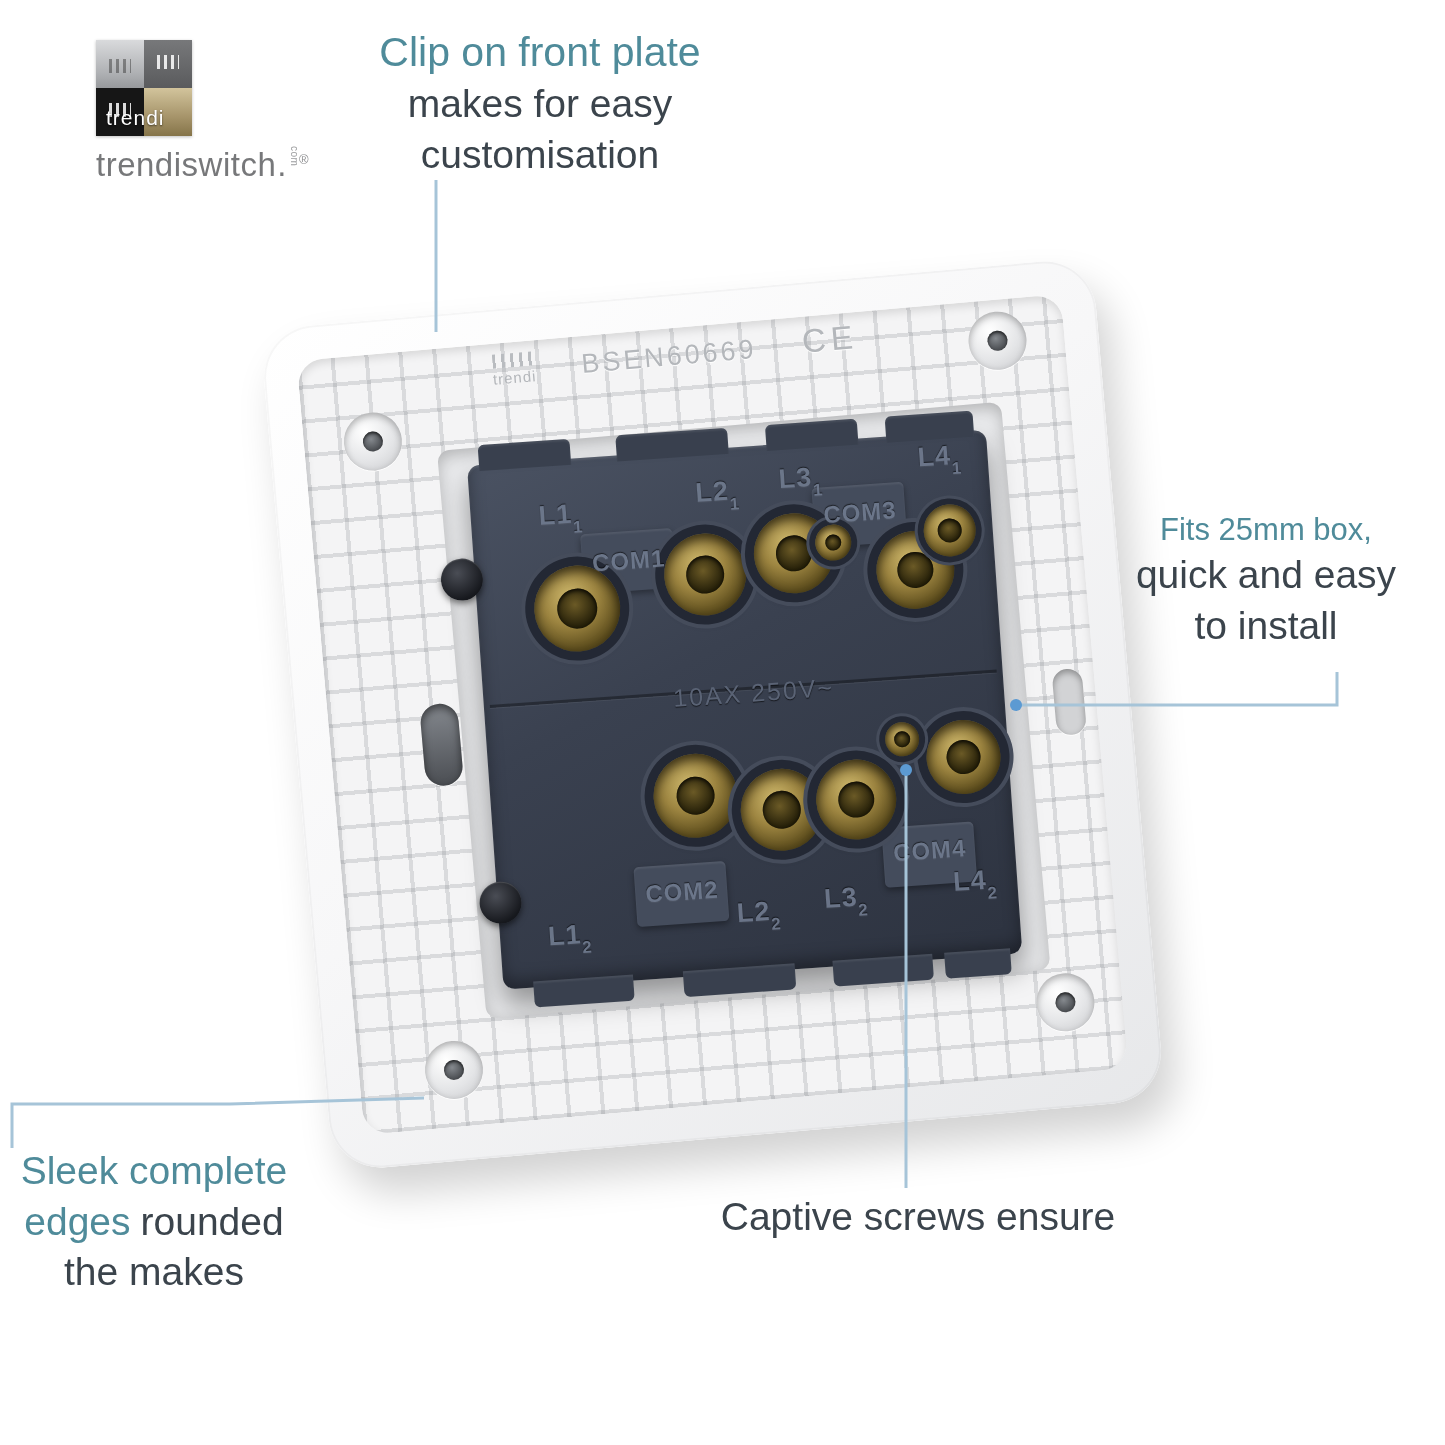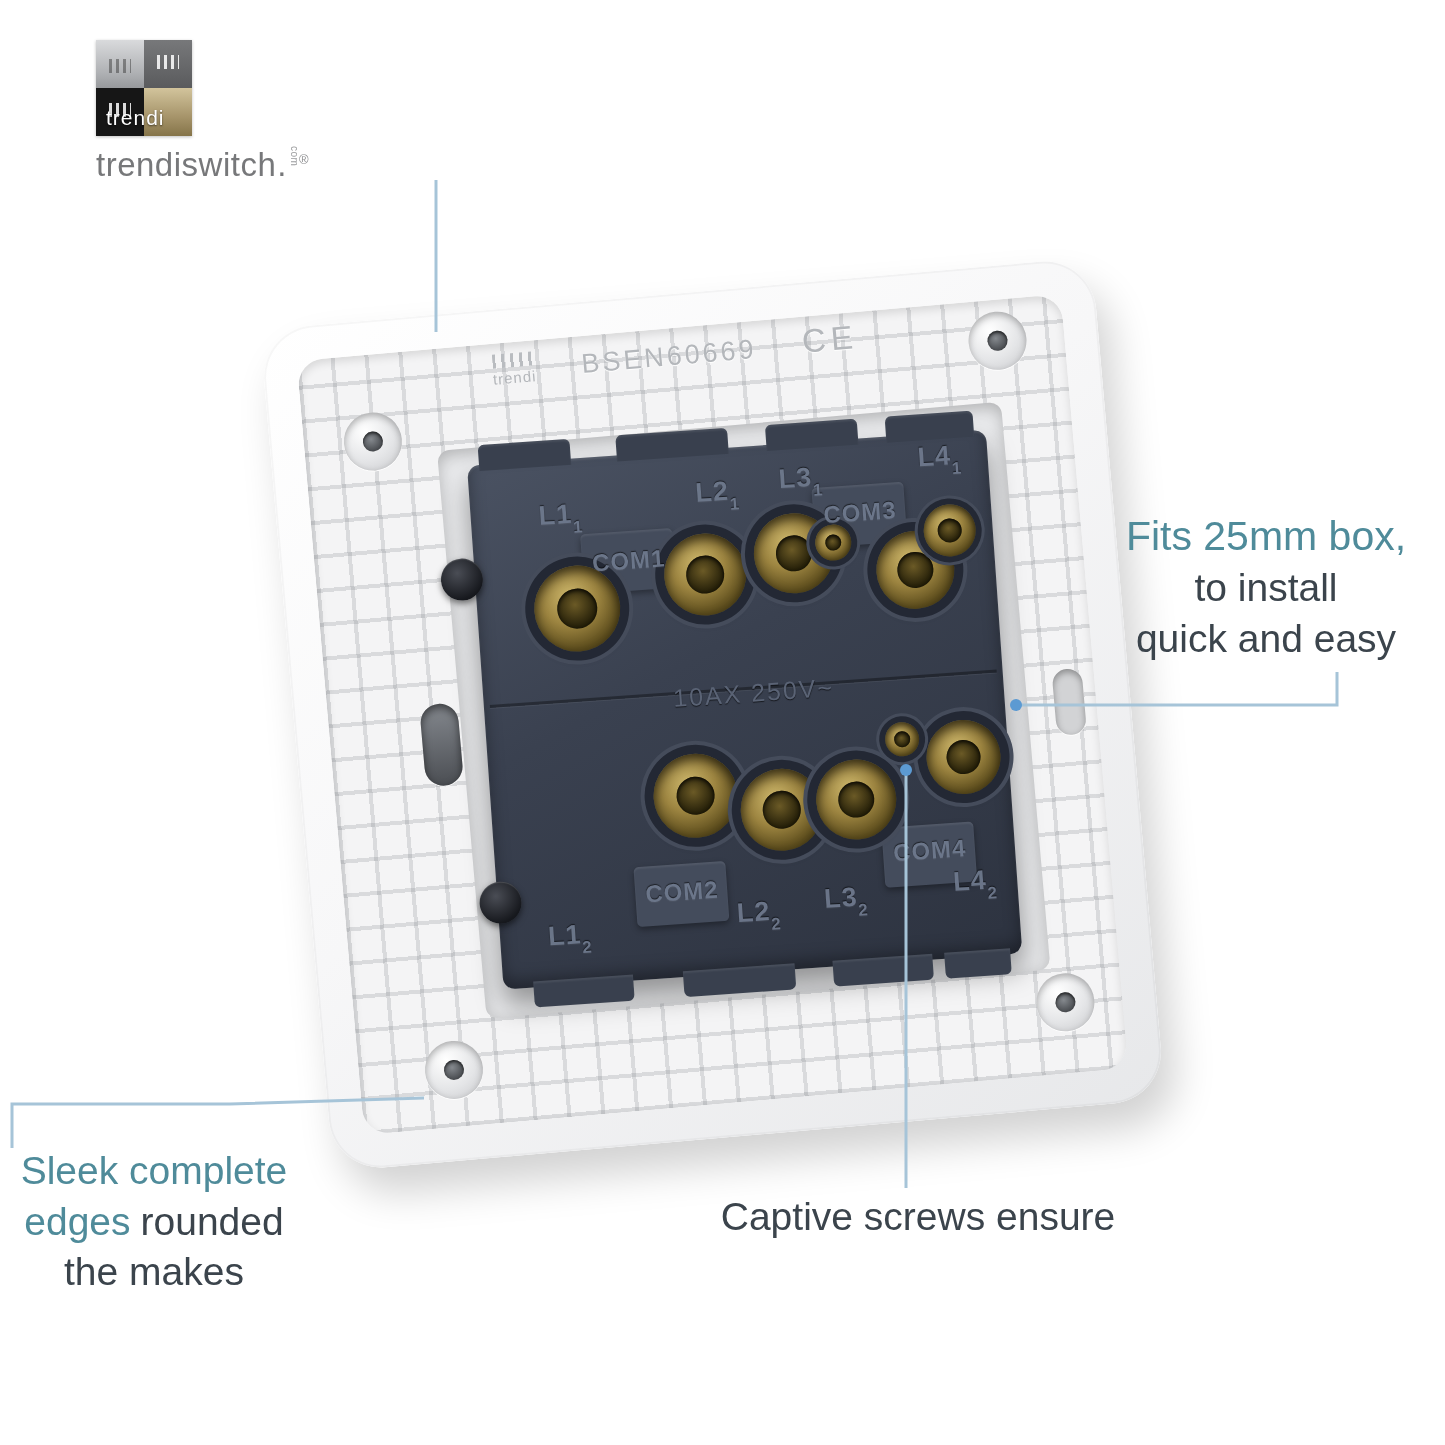--- a/index.html
+++ b/index.html
@@ -171,21 +171,21 @@
 
   
   .lines{position:absolute;left:0;top:0;width:1445px;height:1445px;z-index:5;pointer-events:none;}
 
   
   .callout{position:absolute;z-index:6;text-align:center;font-size:39px;line-height:1.3;color:var(--text-dark,#3b444c);}
   .callout .teal{color:var(--accent-teal,#4f8b9a);}
   .co-top{left:320px;top:26px;width:440px;}
   .co-top .teal{font-size:41px;}
   .co-right{left:1088px;top:510px;width:356px;}
-  .co-right .teal{font-size:41px;}
+  .co-right .teal{font-size:31px;}
   .co-bl{left:0px;top:1146px;width:308px;}
   .co-br{left:692px;top:1192px;width:452px;}
   .gap{margin-right:10px;}
 </style>
 </head>
 <body>
 
 <div class="canvas">
 
   <div class="brand">
@@ -273,25 +273,30 @@
 
   <svg class="lines" viewBox="0 0 1445 1445">
     <polyline points="436,180 436,332" fill="none" stroke="#a6c4d8" stroke-width="3"></polyline>
     <polyline points="1337,672 1337,705 1016,705" fill="none" stroke="#a6c4d8" stroke-width="3"></polyline>
     <circle cx="1016" cy="705" r="6" fill="#5c9ad2"></circle>
     <polyline points="12,1148 12,1104 230,1104 424,1098" fill="none" stroke="#a6c4d8" stroke-width="3"></polyline>
     <polyline points="906,1188 906,772" fill="none" stroke="#a6c4d8" stroke-width="3"></polyline>
     <circle cx="906" cy="770" r="6" fill="#5c9ad2"></circle>
   </svg>
 
+  <div class="callout co-top">
+    <div class="teal">Clip on front plate</div>
+    <div>makes for easy</div>
+    <div>customisation</div>
+  </div>
 
   <div class="callout co-right">
     <div class="teal">Fits 25mm box,</div>
+    <div>quick and easy</div>
     <div>to install</div>
-    <div>quick and easy</div>
   </div>
 
   <div class="callout co-bl">
     <div class="teal">Sleek complete</div>
     <div><span class="teal gap">edges</span><span>rounded</span></div>
     <div>the makes</div>
   </div>
 
   <div class="callout co-br">
     <div>Captive screws ensure</div>

